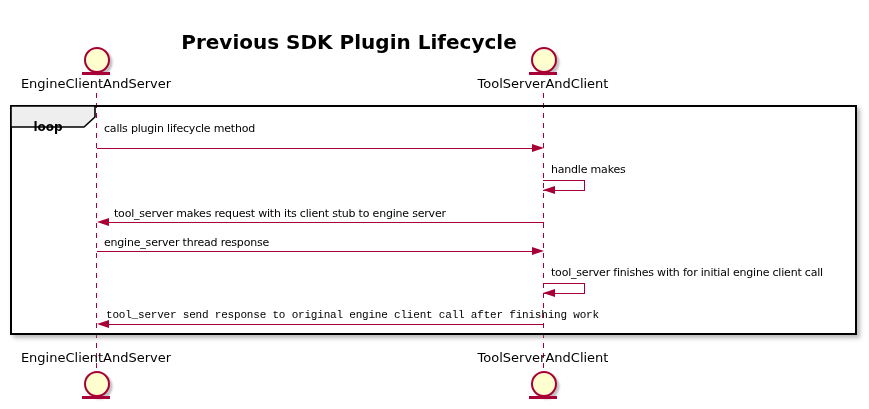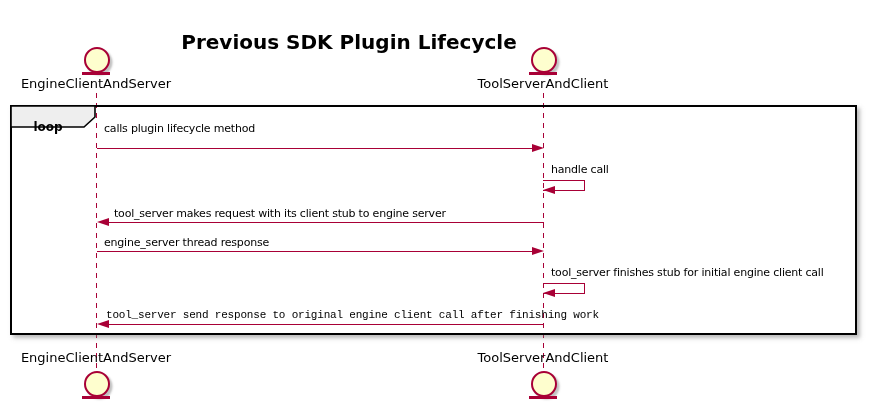--- a/index.html
+++ b/index.html
@@ -92,39 +92,39 @@
   </svg>
   <div class="loop-label">loop</div>
 
   <div>
     <div class="msg-text" style="left:104px; top:122px;">calls plugin lifecycle method</div>
     <div class="msg-line" style="left:97px; top:148px; width:436px;"></div>
     <div class="arrowhead-right" style="left:532px; top:144px;"></div>
   </div>
 
   <div>
-    <div class="msg-text" style="left:551px; top:163px;">handle call</div>
+    <div class="msg-text" style="left:551px; top:163px;">handle makes</div>
     <div class="self-loop" style="left:543px; top:180px;"></div>
     <div class="arrowhead-left" style="left:543px; top:186px;"></div>
   </div>
 
   <div>
     <div class="msg-text" style="left:114px; top:207px;">tool_server makes request with its client stub to engine server</div>
     <div class="msg-line" style="left:108px; top:222px; width:436px;"></div>
     <div class="arrowhead-left" style="left:97px; top:218px;"></div>
   </div>
 
   <div>
     <div class="msg-text" style="left:104px; top:236px;">engine_server thread response</div>
     <div class="msg-line" style="left:97px; top:251px; width:436px;"></div>
     <div class="arrowhead-right" style="left:532px; top:247px;"></div>
   </div>
 
   <div>
-    <div class="msg-text" style="left:551px; top:266px;">tool_server finishes stub for initial engine client call</div>
+    <div class="msg-text" style="left:551px; top:266px;">tool_server finishes with for initial engine client call</div>
     <div class="self-loop" style="left:543px; top:283px;"></div>
     <div class="arrowhead-left" style="left:543px; top:289px;"></div>
   </div>
 
   <div>
     <div class="msg-text" style="left:106px; top:309px;font-family:Liberation Mono, monospace;">tool_server send response to original engine client call after finishing work</div>
     <div class="msg-line" style="left:108px; top:324px; width:436px;"></div>
     <div class="arrowhead-left" style="left:97px; top:320px;"></div>
   </div>
 

